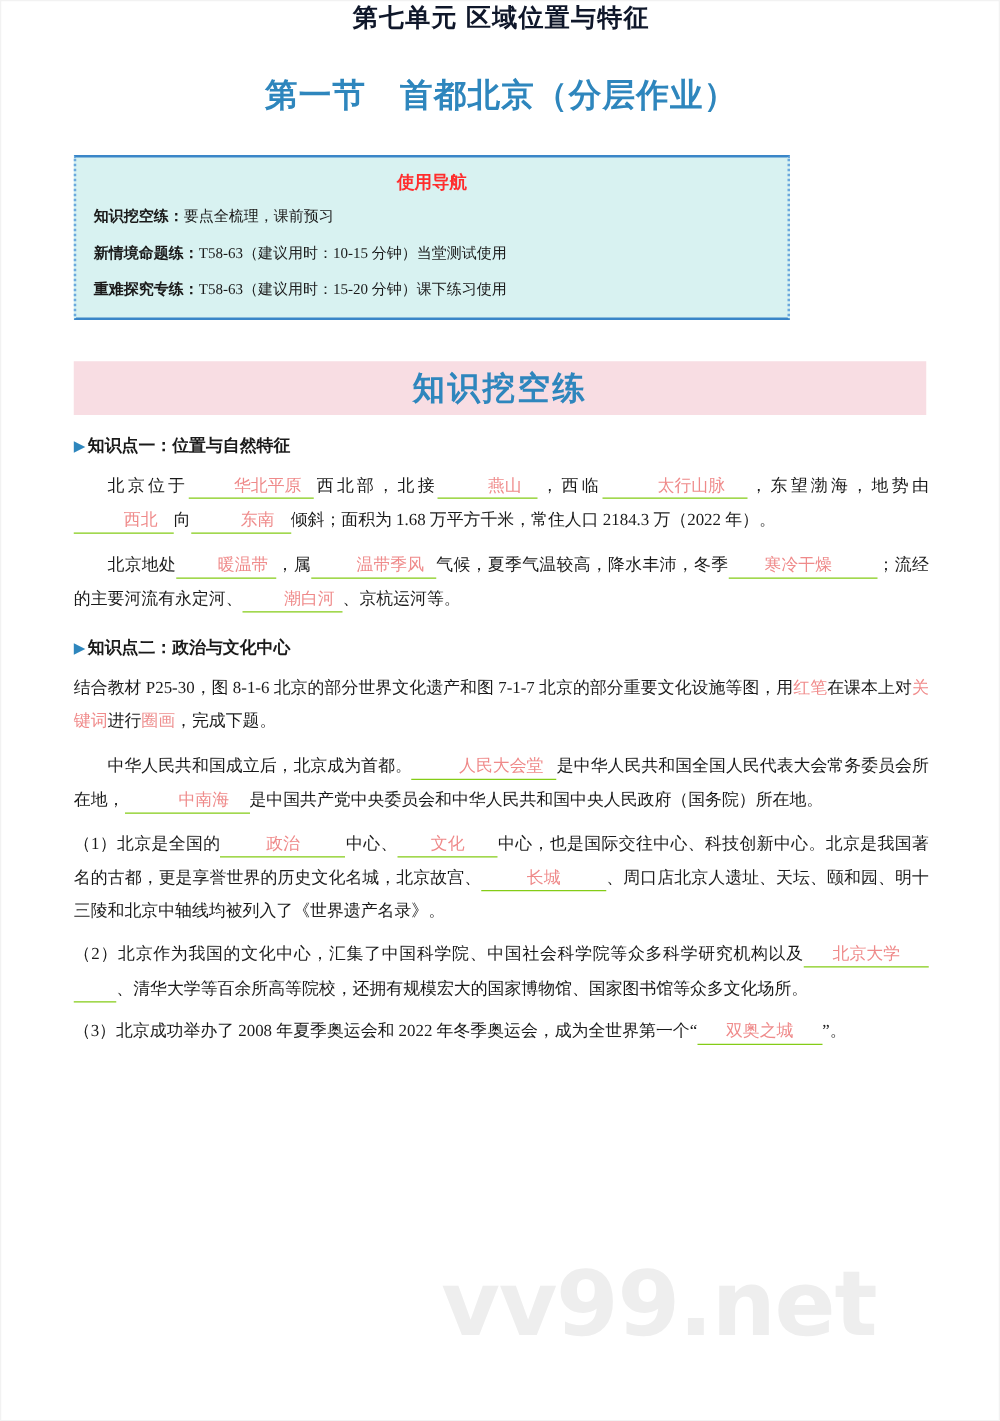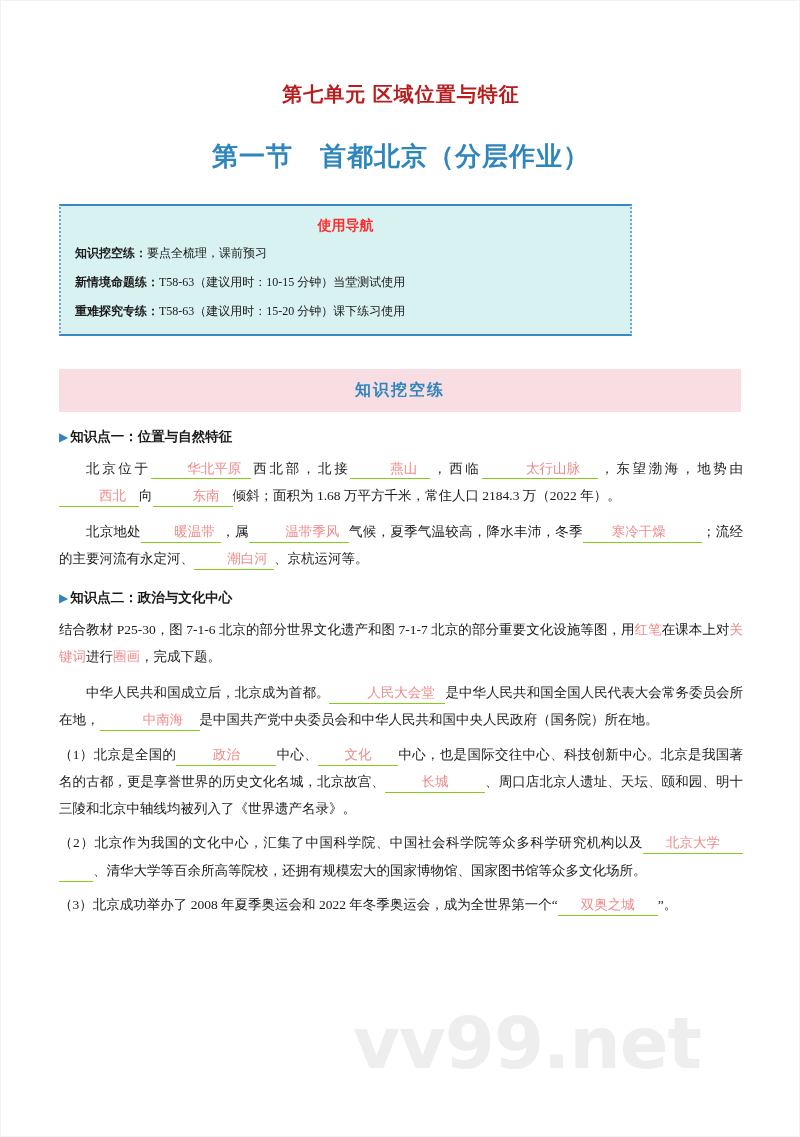--- a/index.html
+++ b/index.html
@@ -29,23 +29,22 @@
     left: 58px;
     top: 0;
     width: 684px;
   }
 
   
   .unit-title {
     text-align: center;
     font-size: 20px;
     font-weight: bold;
-    color: #b91c1c;
+    color: #0f172a;
     letter-spacing: 1px;
-    margin-top: 80px;
     font-family: "Liberation Sans", "DejaVu Sans", sans-serif;
   }
   .section-title {
     text-align: center;
     font-size: 26px;
     font-weight: bold;
     color: #2e86bd;
     letter-spacing: 1px;
     margin-top: 31px;
     font-family: "Liberation Sans", "DejaVu Sans", sans-serif;
@@ -86,21 +85,21 @@
     margin-top: 33px;
     background: #f8dde3;
     width: 682px;
     height: 43px;
     display: flex;
     align-items: center;
     justify-content: center;
   }
   .pink-banner span {
     color: #2e86bd;
-    font-size: 16px;
+    font-size: 26px;
     font-weight: bold;
     letter-spacing: 2px;
     font-family: Liberation Mono, monospace;
   }
 
   
   .kp-head {
     margin-top: 16px;
     font-size: 13.5px;
     font-weight: bold;
@@ -193,21 +192,21 @@
 
     <p class="para indent"><span>北京位于</span><span class="blank b-lg">华北平原</span><span>西北部，北接</span><span class="blank b-md">燕山</span><span>，西临</span><span class="blank b-xl">太行山脉</span><span>，东望渤海，地势由</span><span class="blank b-md">西北</span><span>向</span><span class="blank b-md">东南</span><span>倾斜；面积为 1.68 万平方千米，常住人口 2184.3 万（2022 年）。</span></p>
 
     <p class="para indent"><span>北京地处</span><span class="blank b-md">暖温带</span><span>，属</span><span class="blank b-lg">温带季风</span><span>气候，夏季气温较高，降水丰沛，冬季</span><span class="blank b-md">寒冷干燥</span><span class="blank b-tail">&nbsp;</span><span>；流经的主要河流有永定河、</span><span class="blank b-md">潮白河</span><span>、京杭运河等。</span></p>
 
     <div class="kp-head">
       <span class="tri">▶</span>
       <span>知识点二：政治与文化中心</span>
     </div>
 
-    <p class="para"><span>结合教材 P25-30，图  7-1-6 北京的部分世界文化遗产和图 7-1-7 北京的部分重要文化设施等图，用</span><span class="kw">红笔</span><span>在课本上对</span><span class="kw">关键词</span><span>进行</span><span class="kw2">圈画</span><span>，完成下题。</span></p>
+    <p class="para"><span>结合教材 P25-30，图  8-1-6 北京的部分世界文化遗产和图 7-1-7 北京的部分重要文化设施等图，用</span><span class="kw">红笔</span><span>在课本上对</span><span class="kw">关键词</span><span>进行</span><span class="kw2">圈画</span><span>，完成下题。</span></p>
 
     <p class="para indent"><span>中华人民共和国成立后，北京成为首都。</span><span class="blank b-xl">人民大会堂</span><span>是中华人民共和国全国人民代表大会常务委员会所在地，</span><span class="blank b-lg">中南海</span><span>是中国共产党中央委员会和中华人民共和国中央人民政府（国务院）所在地。</span></p>
 
     <p class="para tight"><span>（1）北京是全国的</span><span class="blank b-lg">政治</span><span>中心、</span><span class="blank b-md">文化</span><span>中心，也是国际交往中心、科技创新中心。北京是我国著名的古都，更是享誉世界的历史文化名城，北京故宫、</span><span class="blank b-lg">长城</span><span>、周口店北京人遗址、天坛、颐和园、明十三陵和北京中轴线均被列入了《世界遗产名录》。</span></p>
 
     <p class="para tight"><span>（2）北京作为我国的文化中心，汇集了中国科学院、中国社会科学院等众多科学研究机构以及</span><span class="blank b-lg">北京大学</span><span class="blank b-tail">&nbsp;</span><span>、清华大学等百余所高等院校，还拥有规模宏大的国家博物馆、国家图书馆等众多文化场所。</span></p>
 
     <p class="para tight"><span>（3）北京成功举办了 2008 年夏季奥运会和 2022 年冬季奥运会，成为全世界第一个“</span><span class="blank b-lg">双奥之城</span><span>”。</span></p>
 
 

